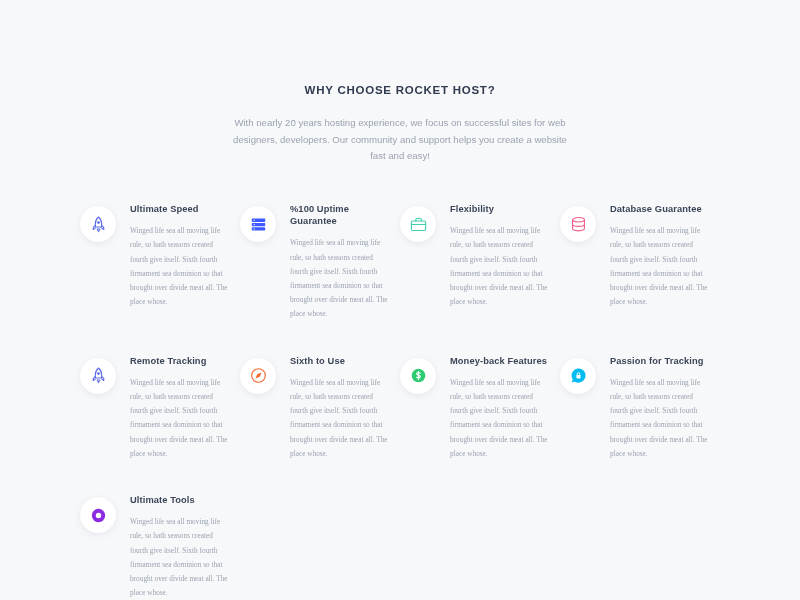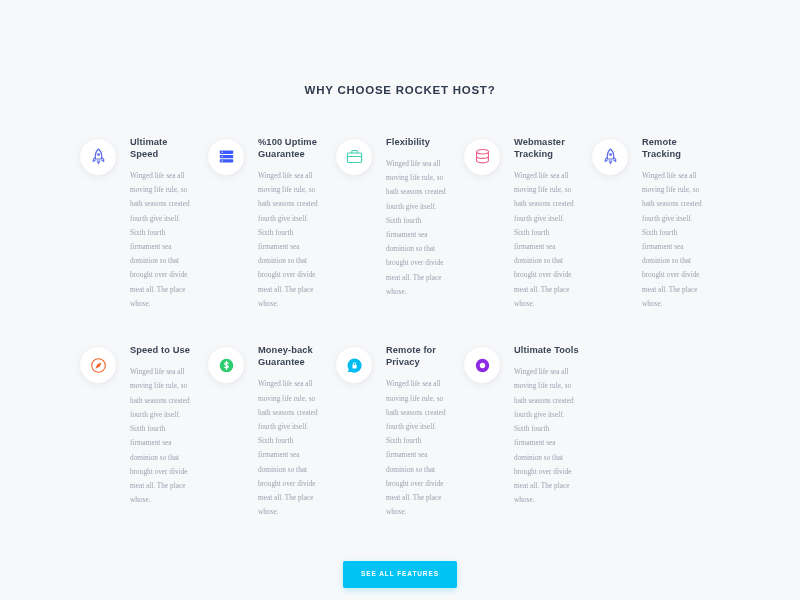--- a/index.html
+++ b/index.html
@@ -45,21 +45,21 @@
     color: #9aa3b0;
     font-weight: normal;
   }
 
   
   .features {
     margin: 0 auto;
     padding-top: 38px;
     width: 640px;
     display: grid;
-    grid-template-columns: repeat(5, 1fr);
+    grid-template-columns: repeat(4, 1fr);
     grid-row-gap: 33px;
     grid-column-gap: 0px;
   }
 
   .feature {
     display: flex;
     align-items: flex-start;
     padding-right: 12px;
   }
 
@@ -122,20 +122,21 @@
     box-shadow: 0 2px 6px rgba(0, 194, 243, 0.28);
   }
 </style>
 </head>
 <body>
 
 <div class="page">
 
   <div class="section-header">
     <h1 class="section-title">WHY CHOOSE ROCKET HOST?</h1>
+    <p class="section-subtitle">With nearly 20 years hosting experience, we focus on successful sites for web designers, developers. Our community and support helps you create a website fast and easy!</p>
   </div>
 
   <div class="features">
       <div class="feature">
         <div class="icon-wrap">
           <svg width="19" height="19" viewBox="0 0 24 24">
             <path stroke="#5b6ae8" fill="none" stroke-width="1.4" stroke-linecap="round" stroke-linejoin="round" d="M12 2.5c2.6 2.2 4 5.2 4 8.4v4.2H8v-4.2c0-3.2 1.4-6.2 4-8.4z"></path>
             <circle cx="12" cy="9.6" r="1.7" fill="#5b6ae8" stroke="none"></circle>
             <path stroke="#5b6ae8" fill="none" stroke-width="1.4" stroke-linecap="round" stroke-linejoin="round" d="M8 13.2 5.4 15.6v2.6L8 16.6M16 13.2l2.6 2.4v2.6L16 16.6"></path>
             <path stroke="#5b6ae8" fill="none" stroke-width="1.4" stroke-linecap="round" stroke-linejoin="round" d="M10.3 17.6h3.4l-1.7 3.6z" opacity=".85"></path>
@@ -177,21 +178,21 @@
       </div>
       <div class="feature">
         <div class="icon-wrap">
           <svg width="19" height="19" viewBox="0 0 24 24">
             <ellipse cx="12" cy="6" rx="7.5" ry="2.8" stroke="#ef5f8a" fill="none" stroke-width="1.4" stroke-linecap="round" stroke-linejoin="round"></ellipse>
             <path stroke="#ef5f8a" fill="none" stroke-width="1.4" stroke-linecap="round" stroke-linejoin="round" d="M4.5 6v5.6c0 1.55 3.36 2.8 7.5 2.8s7.5-1.25 7.5-2.8V6"></path>
             <path stroke="#ef5f8a" fill="none" stroke-width="1.4" stroke-linecap="round" stroke-linejoin="round" d="M4.5 11.6v5.6c0 1.55 3.36 2.8 7.5 2.8s7.5-1.25 7.5-2.8v-5.6"></path>
           </svg>
         </div>
         <div class="feature-body">
-          <div class="feature-title">Webmaster Tracking</div>
+          <div class="feature-title">Database Guarantee</div>
           <div class="feature-text">Winged life sea all moving life rule, so hath seasons created fourth give itself. Sixth fourth firmament sea dominion so that brought over divide meat all. The place whose.</div>
         </div>
       </div>
       <div class="feature">
         <div class="icon-wrap">
           <svg width="19" height="19" viewBox="0 0 24 24">
             <path stroke="#5b6ae8" fill="none" stroke-width="1.4" stroke-linecap="round" stroke-linejoin="round" d="M12 2.5c2.6 2.2 4 5.2 4 8.4v4.2H8v-4.2c0-3.2 1.4-6.2 4-8.4z"></path>
             <circle cx="12" cy="9.6" r="1.7" fill="#5b6ae8" stroke="none"></circle>
             <path stroke="#5b6ae8" fill="none" stroke-width="1.4" stroke-linecap="round" stroke-linejoin="round" d="M8 13.2 5.4 15.6v2.6L8 16.6M16 13.2l2.6 2.4v2.6L16 16.6"></path>
             <path stroke="#5b6ae8" fill="none" stroke-width="1.4" stroke-linecap="round" stroke-linejoin="round" d="M10.3 17.6h3.4l-1.7 3.6z" opacity=".85"></path>
@@ -203,46 +204,46 @@
         </div>
       </div>
       <div class="feature">
         <div class="icon-wrap">
           <svg width="19" height="19" viewBox="0 0 24 24">
             <circle cx="12" cy="12" r="8.6" stroke="#f4662a" fill="none" stroke-width="1.4" stroke-linecap="round" stroke-linejoin="round"></circle>
             <path d="M15.8 8.2 10.4 10.4 8.2 15.8 13.6 13.6z" fill="#f4662a"></path>
           </svg>
         </div>
         <div class="feature-body">
-          <div class="feature-title">Speed to Use</div>
+          <div class="feature-title">Sixth to Use</div>
           <div class="feature-text">Winged life sea all moving life rule, so hath seasons created fourth give itself. Sixth fourth firmament sea dominion so that brought over divide meat all. The place whose.</div>
         </div>
       </div>
       <div class="feature">
         <div class="icon-wrap">
           <svg width="19" height="19" viewBox="0 0 24 24">
             <circle cx="12" cy="12" r="8.6" fill="#2ecc71"></circle>
             <path stroke="#ffffff" fill="none" stroke-width="1.5" stroke-linecap="round" d="M14.2 9.2c-.6-.7-1.4-1-2.2-1-1.3 0-2.3.7-2.3 1.7 0 2.3 4.6 1.2 4.6 3.5 0 1-1 1.8-2.3 1.8-.9 0-1.7-.4-2.3-1.1M12 6.9v10.2"></path>
           </svg>
         </div>
         <div class="feature-body">
-          <div class="feature-title">Money-back Guarantee</div>
+          <div class="feature-title">Money-back Features</div>
           <div class="feature-text">Winged life sea all moving life rule, so hath seasons created fourth give itself. Sixth fourth firmament sea dominion so that brought over divide meat all. The place whose.</div>
         </div>
       </div>
       <div class="feature">
         <div class="icon-wrap">
           <svg width="19" height="19" viewBox="0 0 24 24">
             <path fill="#00bcf0" d="M12 3a9 9 0 0 1 0 18 9 9 0 0 1-4.6-1.26L3.4 20.6l1.4-3.6A9 9 0 0 1 12 3z"></path>
             <rect x="9.4" y="11.3" width="5.2" height="4.4" rx=".8" fill="#ffffff"></rect>
             <path stroke="#ffffff" fill="none" stroke-width="1.2" d="M10.4 11.3v-1.2a1.6 1.6 0 0 1 3.2 0v1.2"></path>
           </svg>
         </div>
         <div class="feature-body">
-          <div class="feature-title">Remote for Privacy</div>
+          <div class="feature-title">Passion for Tracking</div>
           <div class="feature-text">Winged life sea all moving life rule, so hath seasons created fourth give itself. Sixth fourth firmament sea dominion so that brought over divide meat all. The place whose.</div>
         </div>
       </div>
       <div class="feature">
         <div class="icon-wrap">
           <svg width="19" height="19" viewBox="0 0 24 24">
             <circle cx="12" cy="12" r="8.4" fill="#8b2be2"></circle>
             <circle cx="12" cy="12" r="3.4" fill="#ffffff"></circle>
           </svg>
         </div>

